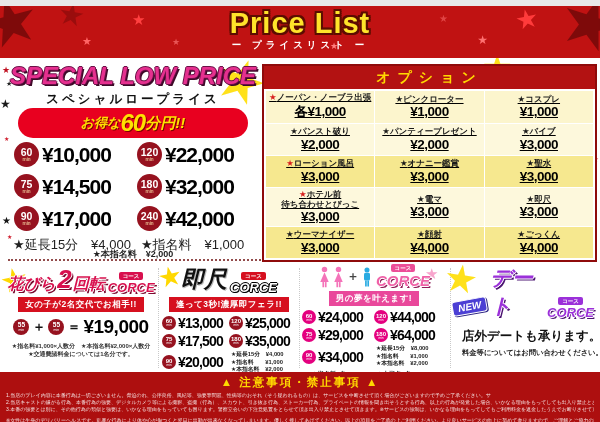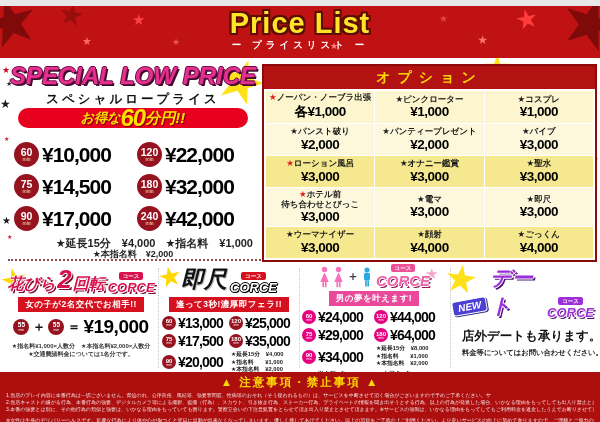--- a/index.html
+++ b/index.html
@@ -14,36 +14,36 @@
     text-shadow:-2px 0 #5d0d00,2px 0 #5d0d00,0 -2px #5d0d00,0 2px #5d0d00,-2px -2px #5d0d00,2px -2px #5d0d00,-2px 2px #5d0d00,2px 2px #5d0d00;}
   .b-sub{position:relative;text-align:center;font-size:9.5px;font-weight:bold;color:#fff;letter-spacing:4px;margin-top:-1px;z-index:3;}
 
   
   .main{position:absolute;left:0;top:52px;width:600px;height:314px;background:#fff;}
 
   
   .sp-title{position:absolute;left:8px;top:4px;width:250px;text-align:center;font-size:24px;font-style:italic;font-weight:900;color:#e5308f;letter-spacing:0px;z-index:2;
     text-shadow:-1px 0 #6b1147,1px 0 #6b1147,0 -1px #6b1147,0 1px #6b1147,2px 2px 0 #3d0a28;}
   .sp-sub{position:absolute;left:8px;top:33px;width:250px;text-align:center;font-size:12.5px;font-weight:bold;color:#111;letter-spacing:3px;z-index:2;}
-  .sp-badge{position:absolute;left:18px;top:50px;width:230px;height:20px;background:#e8001f;border-radius:17px;display:flex;align-items:center;justify-content:center;z-index:2;
+  .sp-badge{position:absolute;left:18px;top:50px;width:230px;height:30px;background:#e8001f;border-radius:17px;display:flex;align-items:center;justify-content:center;z-index:2;
     color:#ffe100;font-weight:900;font-style:italic;text-shadow:1px 1px 0 #7d0000;}
   .sp-badge .sm{font-size:13px;} .sp-badge .lg{font-size:24px;letter-spacing:-1px;} .sp-badge .md{font-size:15px;}
   .sp-grid{position:absolute;left:14px;top:84px;width:244px;display:grid;grid-template-columns:1fr 1fr;row-gap:7px;column-gap:2px;z-index:2;}
   .prow-l{display:flex;align-items:center;gap:3px;}
   .mc{flex:none;border-radius:50%;background:#96121f;color:#fff;display:flex;flex-direction:column;align-items:center;justify-content:center;line-height:1;}
   .mc-l{width:25px;height:25px;} .mc-l .n{font-size:10.5px;font-weight:bold;} .mc-l .u{font-size:5px;color:#ffe9b0;}
   .price-l{font-size:21px;font-weight:900;color:#000;letter-spacing:-1px;}
-  .sp-note1{position:absolute;left:8px;top:178px;width:250px;text-align:right;font-size:11px;font-weight:bold;color:#222;z-index:2;}
+  .sp-note1{position:absolute;left:8px;top:178px;width:250px;text-align:left;font-size:13px;font-weight:normal;color:#222;z-index:2;}
   .sp-note1 span{margin:0 5px;}
   .sp-note2{position:absolute;left:8px;top:190px;width:250px;text-align:center;font-size:9px;font-weight:bold;color:#222;z-index:2;}
 
   
   .opts{position:absolute;left:262px;top:6px;width:331px;border:2px solid #8f0b0b;background:#fff;z-index:2;}
   .opt-head{background:#b31212;color:#ffd900;text-align:center;font-size:14px;font-weight:900;letter-spacing:7px;padding:3px 0 2px;}
-  .opt-body{display:grid;grid-template-columns:1fr 1fr 1fr;gap:1px;padding:2px;background:#fff;}
+  .opt-body{display:grid;grid-template-columns:1fr 1fr 1fr;gap:1px;padding:2px;background:#fff;text-decoration:underline;}
   .ocell{display:flex;flex-direction:column;align-items:center;justify-content:center;padding:2px 1px;min-height:27px;}
   .ocell.bgA{background:#fcf5cd;} .ocell.bgB{background:#f6e88f;} .ocell.bgC{background:#fdf8dc;}
   .olabel{font-size:8.5px;font-weight:bold;color:#1a1a1a;text-align:center;line-height:1.15;}
   .olabel .lbl{white-space:pre-line;}
   .star{font-style:normal;color:#1a1a1a;} .star.red{color:#d81e1e;}
   .oprice{font-size:13.5px;font-weight:900;color:#000;letter-spacing:-0.5px;}
 
   .dotline{position:absolute;left:8px;top:201px;width:584px;border-top:2px dotted #6e0f0f;opacity:.75;z-index:1;}
 
   

